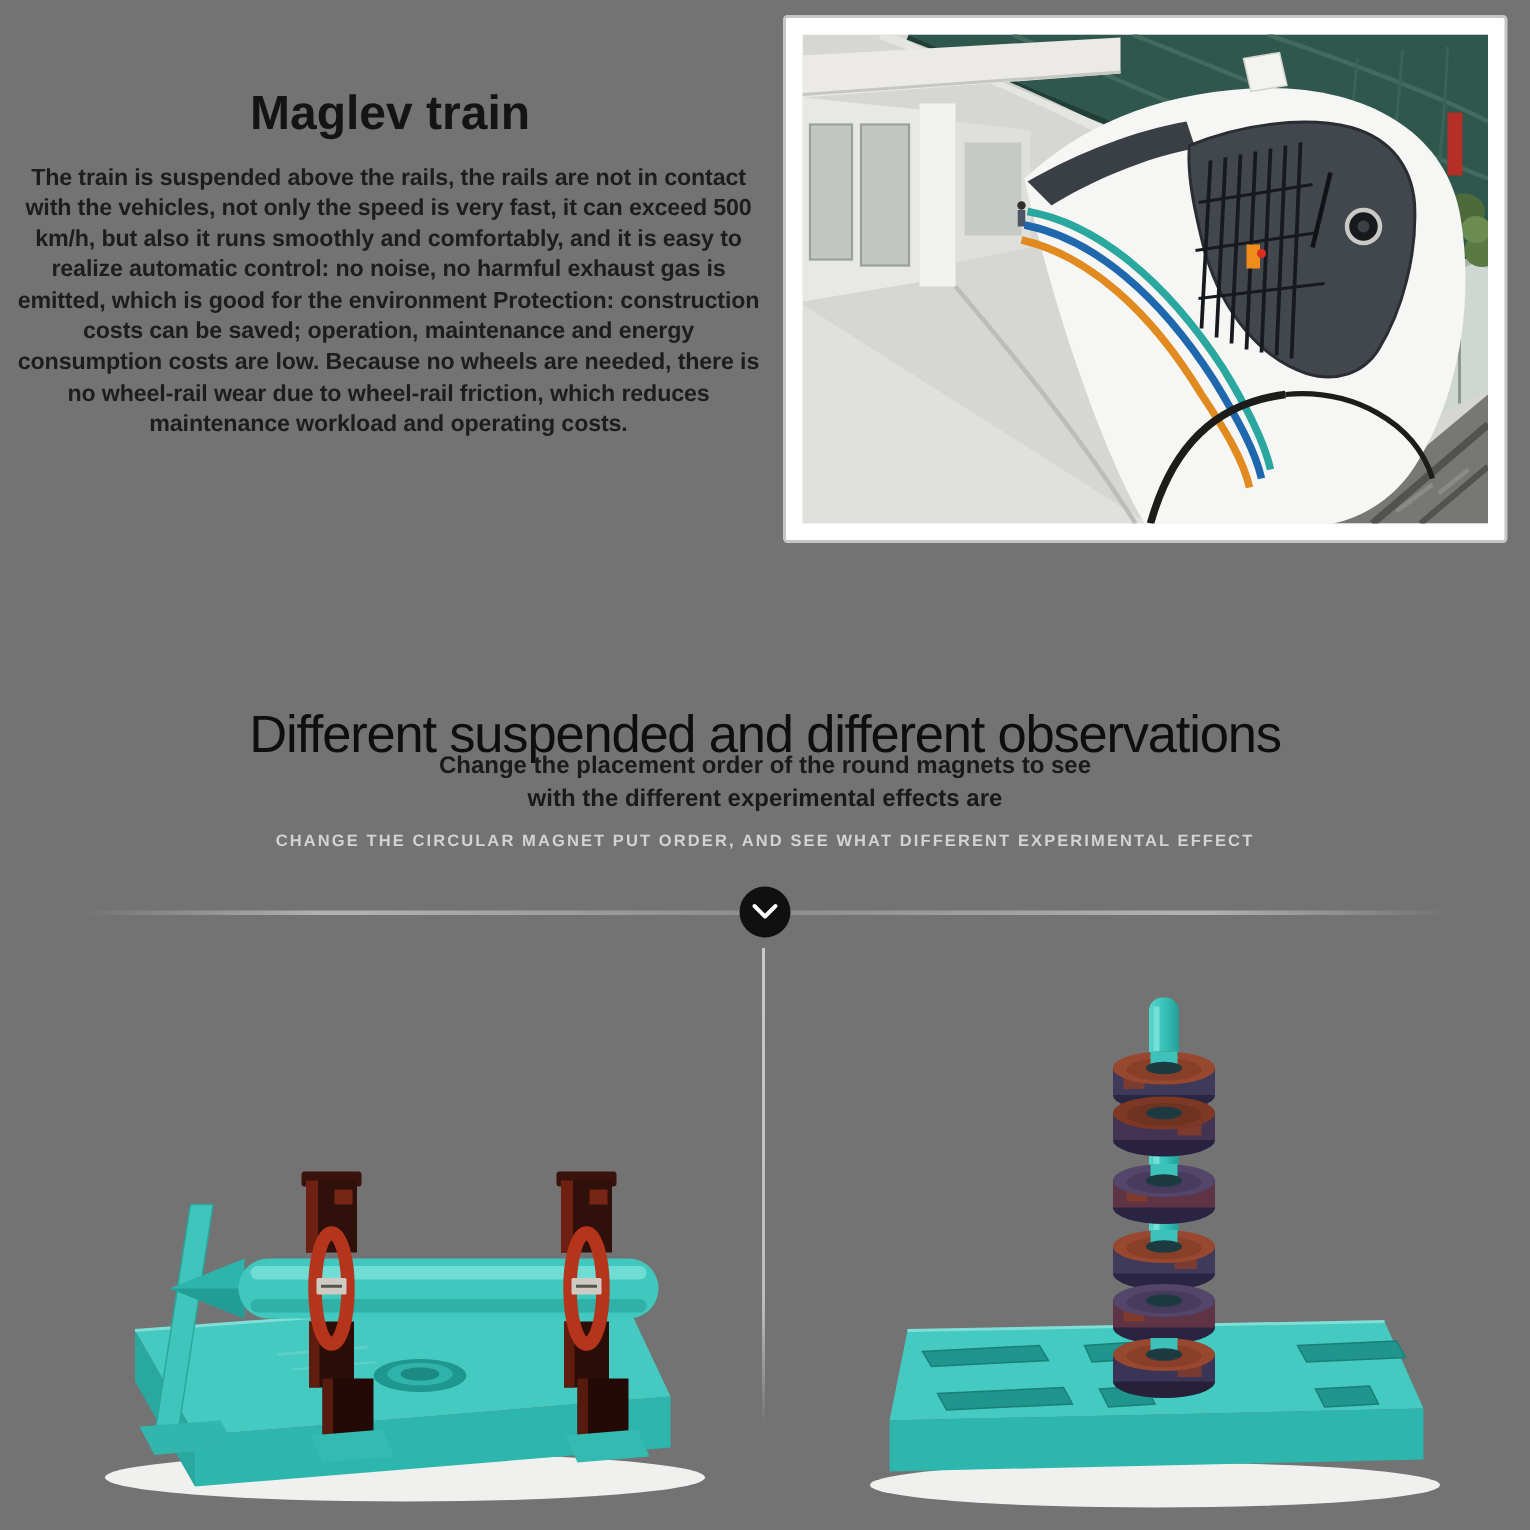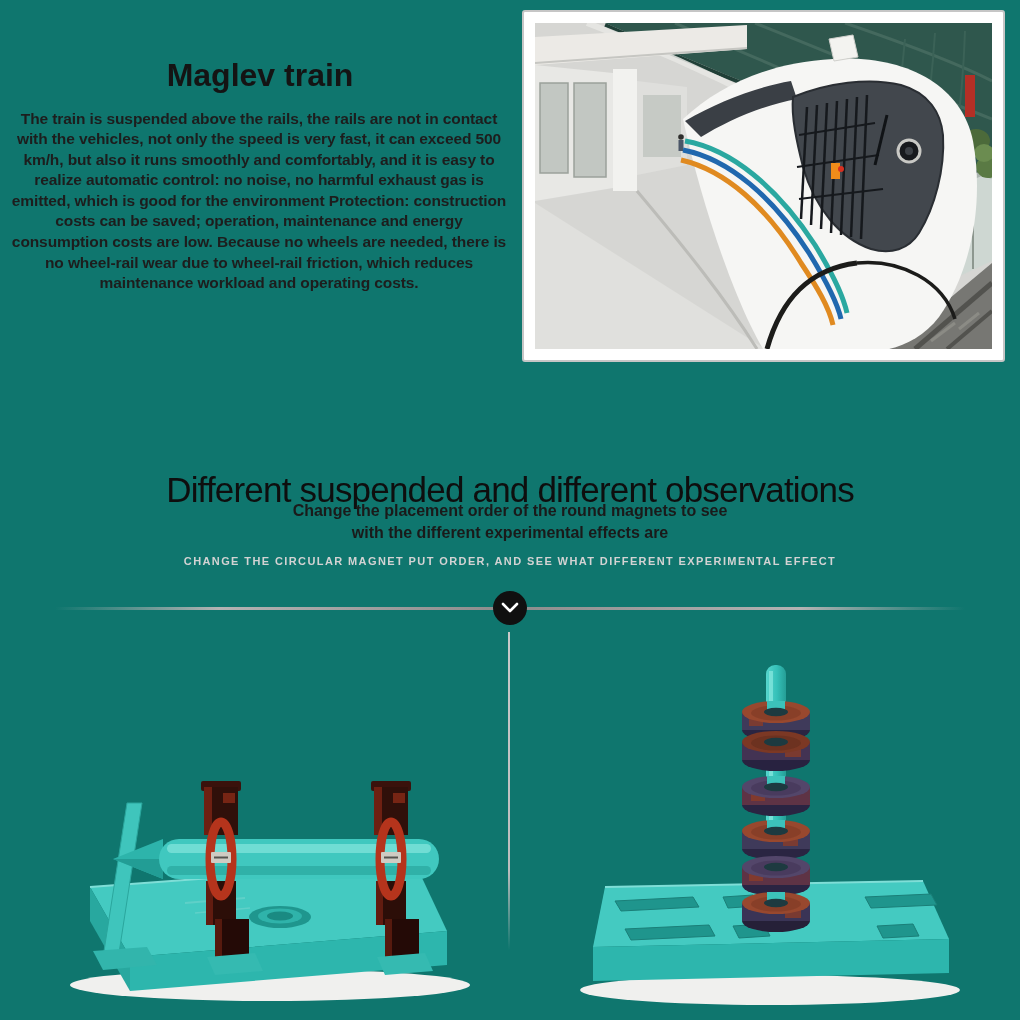--- a/index.html
+++ b/index.html
@@ -1,18 +1,18 @@
 <!DOCTYPE html>
 <html><head>
 <meta charset="utf-8">
 <style>
   html,body{margin:0;padding:0;background:#ffffff;}
   .canvas{
     position:relative;width:1020px;height:1020px;margin:0 auto;
-    background:#0f766e;overflow:hidden;
+    background:#737373;overflow:hidden;
     font-family:"Liberation Sans",sans-serif;color:#1c1c1c;
   }
   
   .maglev-title{
     position:absolute;top:36px;left:0;width:520px;
     font-size:32px;font-weight:700;color:#141414;text-align:center;
     letter-spacing:0;
   }
   .maglev-desc{
     position:absolute;top:93px;left:6px;width:506px;

